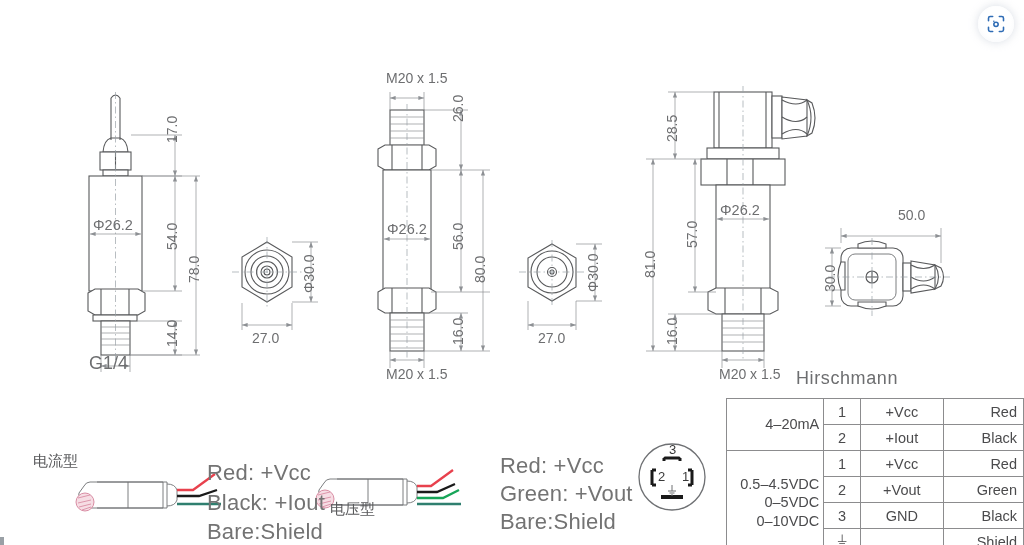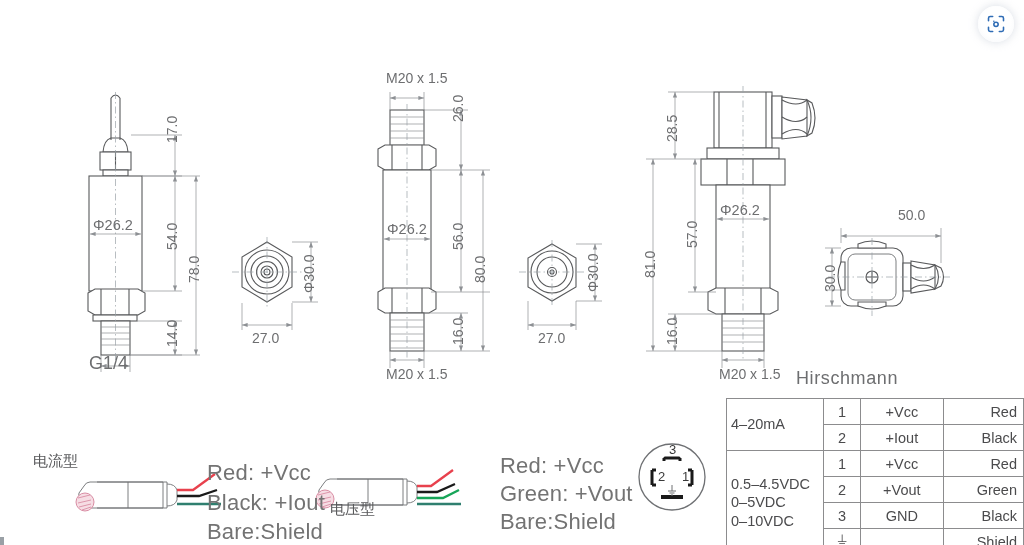--- a/index.html
+++ b/index.html
@@ -34,21 +34,21 @@
     background:#fff;
   }
   .pin-table td{
     border:1px solid #8c8c8e;
     padding:2px 6px;
     height:21px;
     text-align:center;
     white-space:nowrap;
     font-weight:400;
   }
-  .pin-table td.range{width:90px;text-align:left;line-height:1.25;padding:3px 4px;}
+  .pin-table td.range{width:90px;text-align:right;line-height:1.25;padding:3px 4px;}
   .pin-table td.num{width:26px;}
   .pin-table td.sig{width:76px;text-align:center;}
   .pin-table td.col{width:72px;text-align:right;}
 
   .hirsch{position:absolute;left:788px;top:368px;font-size:18px;color:#6d6e70;letter-spacing:.6px;margin-left:8px;}
 
   .edge-tick{position:absolute;left:0;top:537px;width:4px;height:8px;background:#9aa0a6;}
 </style>
 </head>
 <body>

